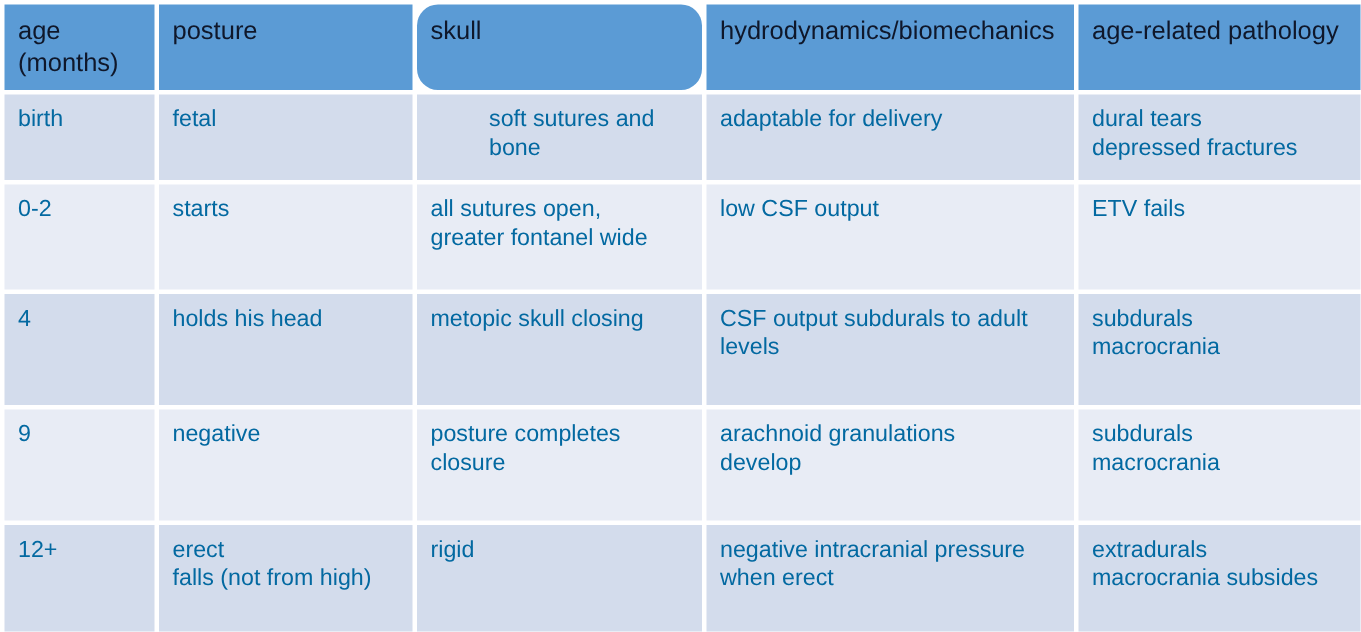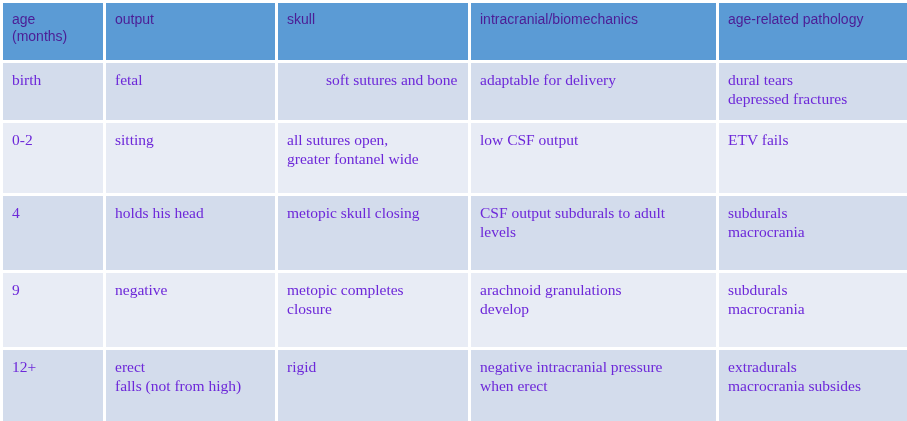--- a/index.html
+++ b/index.html
@@ -30,29 +30,28 @@
   table.info-table td {
     padding: 8px 9px 8px 9px;
     vertical-align: top;
     text-align: left;
     font-weight: normal;
     line-height: 1.22;
     overflow: hidden;
   }
   thead th {
     background: #5b9bd5;
-    color: #4c1d95;
+    color: #0f172a;
     font-weight: bold;
-    font-size: 14px;
+    font-size: 17px;
     vertical-align: top;
   }
   tbody td {
-    color: #6d28d9;
+    color: #0369a1;
     font-size: 15.5px;
-    font-family: Liberation Serif, serif;
   }
   tbody tr.row-dark td {
     background: #d3dcec;
   }
   tbody tr.row-light td {
     background: #e8ecf5;
   }
   
   col.c-age    { width: 100px; }
   col.c-post   { width: 169px; }
@@ -77,56 +76,56 @@
       <col class="c-age">
       <col class="c-post">
       <col class="c-skull">
       <col class="c-hydro">
       <col class="c-path">
     </colgroup>
     <thead>
       <tr>
         <th style="white-space: pre-wrap;">age
 (months)</th>
-        <th style="white-space: pre-wrap;">output</th>
-        <th style="white-space: pre-wrap;">skull</th>
-        <th style="white-space: pre-wrap;">intracranial/biomechanics</th>
+        <th style="white-space: pre-wrap;">posture</th>
+        <th style="white-space: pre-wrap; border-radius: 14px;">skull</th>
+        <th style="white-space: pre-wrap;">hydrodynamics/biomechanics</th>
         <th style="white-space: pre-wrap;">age-related pathology</th>
       </tr>
     </thead>
     <tbody>
       <tr class="row-dark r1">
         <td style="white-space: pre-wrap;">birth</td>
         <td style="white-space: pre-wrap; margin-left: 12px;">fetal</td>
         <td style="white-space: pre-wrap; padding-left: 48px;">soft sutures and bone</td>
         <td style="white-space: pre-wrap; margin-left: 20px;">adaptable for delivery</td>
         <td style="white-space: pre-wrap;">dural tears
 depressed fractures</td>
       </tr>
       <tr class="row-light r2">
         <td style="white-space: pre-wrap;">0-2</td>
-        <td style="white-space: pre-wrap;">sitting</td>
+        <td style="white-space: pre-wrap;">starts</td>
         <td style="white-space: pre-wrap;">all sutures open,
 greater fontanel wide</td>
         <td style="white-space: pre-wrap;">low CSF output</td>
         <td style="white-space: pre-wrap;">ETV fails</td>
       </tr>
       <tr class="row-dark r3">
         <td style="white-space: pre-wrap;">4</td>
         <td style="white-space: pre-wrap; margin-top: 28px;">holds his head</td>
         <td style="white-space: pre-wrap;">metopic skull closing</td>
         <td style="white-space: pre-wrap;">CSF output subdurals to adult
 levels</td>
         <td style="white-space: pre-wrap;">subdurals
 macrocrania</td>
       </tr>
       <tr class="row-light r4">
         <td style="white-space: pre-wrap;">9</td>
         <td style="white-space: pre-wrap;">negative</td>
-        <td style="white-space: pre-wrap;">metopic completes
+        <td style="white-space: pre-wrap;">posture completes
 closure</td>
         <td style="white-space: pre-wrap; margin-left: 37px;">arachnoid granulations
 develop</td>
         <td style="white-space: pre-wrap;">subdurals
 macrocrania</td>
       </tr>
       <tr class="row-dark r5">
         <td style="white-space: pre-wrap;">12+</td>
         <td style="white-space: pre-wrap;">erect
 falls (not from high)</td>

